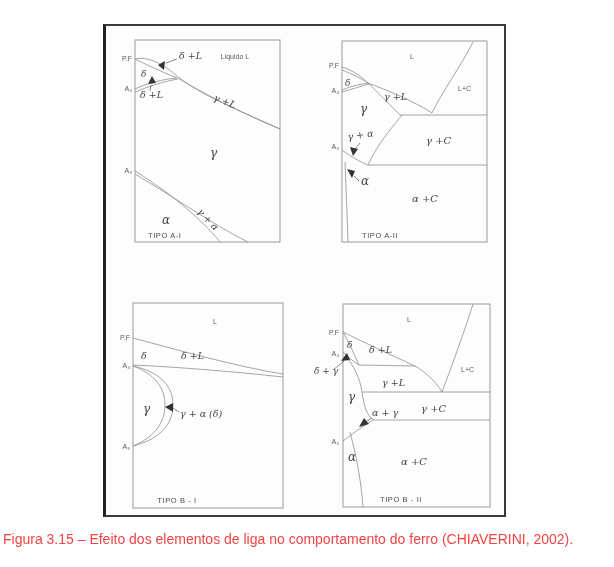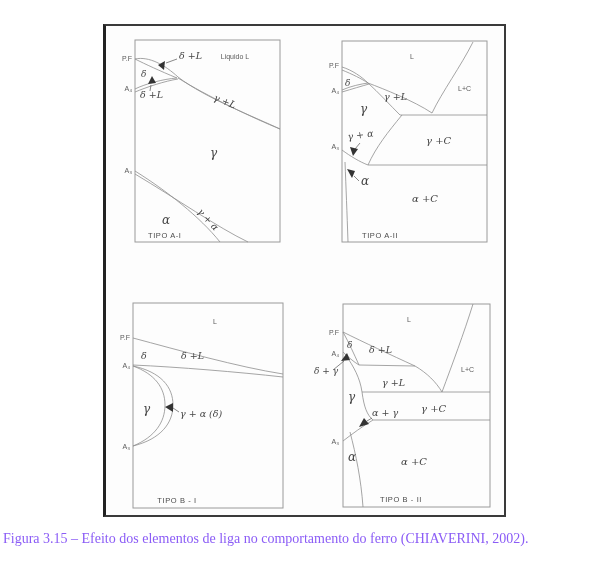--- a/index.html
+++ b/index.html
@@ -12,21 +12,21 @@
     box-sizing:border-box;background:#fdfdfd;
     border:2px solid #3a3a3a;border-left-width:3px;border-left-color:#222;
   }
   .diagram-svg{position:absolute;overflow:visible;}
   #svg-a1{left:105px;top:39px;}
   #svg-a2{left:312px;top:40px;}
   #svg-b1{left:103px;top:302px;}
   #svg-b2{left:311px;top:303px;}
   .figure-caption{
     position:absolute;left:3px;top:531px;width:610px;
-    font-family:Liberation Serif, serif;font-size:14px;color:#8b5cf6;
+    font-family:Liberation Sans, sans-serif;font-size:14px;color:#ef4444;
     white-space:nowrap;
   }
   
   svg text{user-select:none;}
   .lbl{font-family:"Liberation Sans",sans-serif;font-size:7px;fill:#5a5a5a;}
   .ttl{font-family:"Liberation Sans",sans-serif;font-size:7.5px;fill:#4a4a4a;letter-spacing:0.6px;}
   .scr{font-family:"DejaVu Serif",serif;font-style:italic;fill:#454545;}
   .curve{stroke:#8e8e8e;stroke-width:0.8;fill:none;}
   .boxline{stroke:#9a9a9a;stroke-width:1;fill:none;}
   .arrowline{stroke:#565656;stroke-width:0.7;fill:none;}

